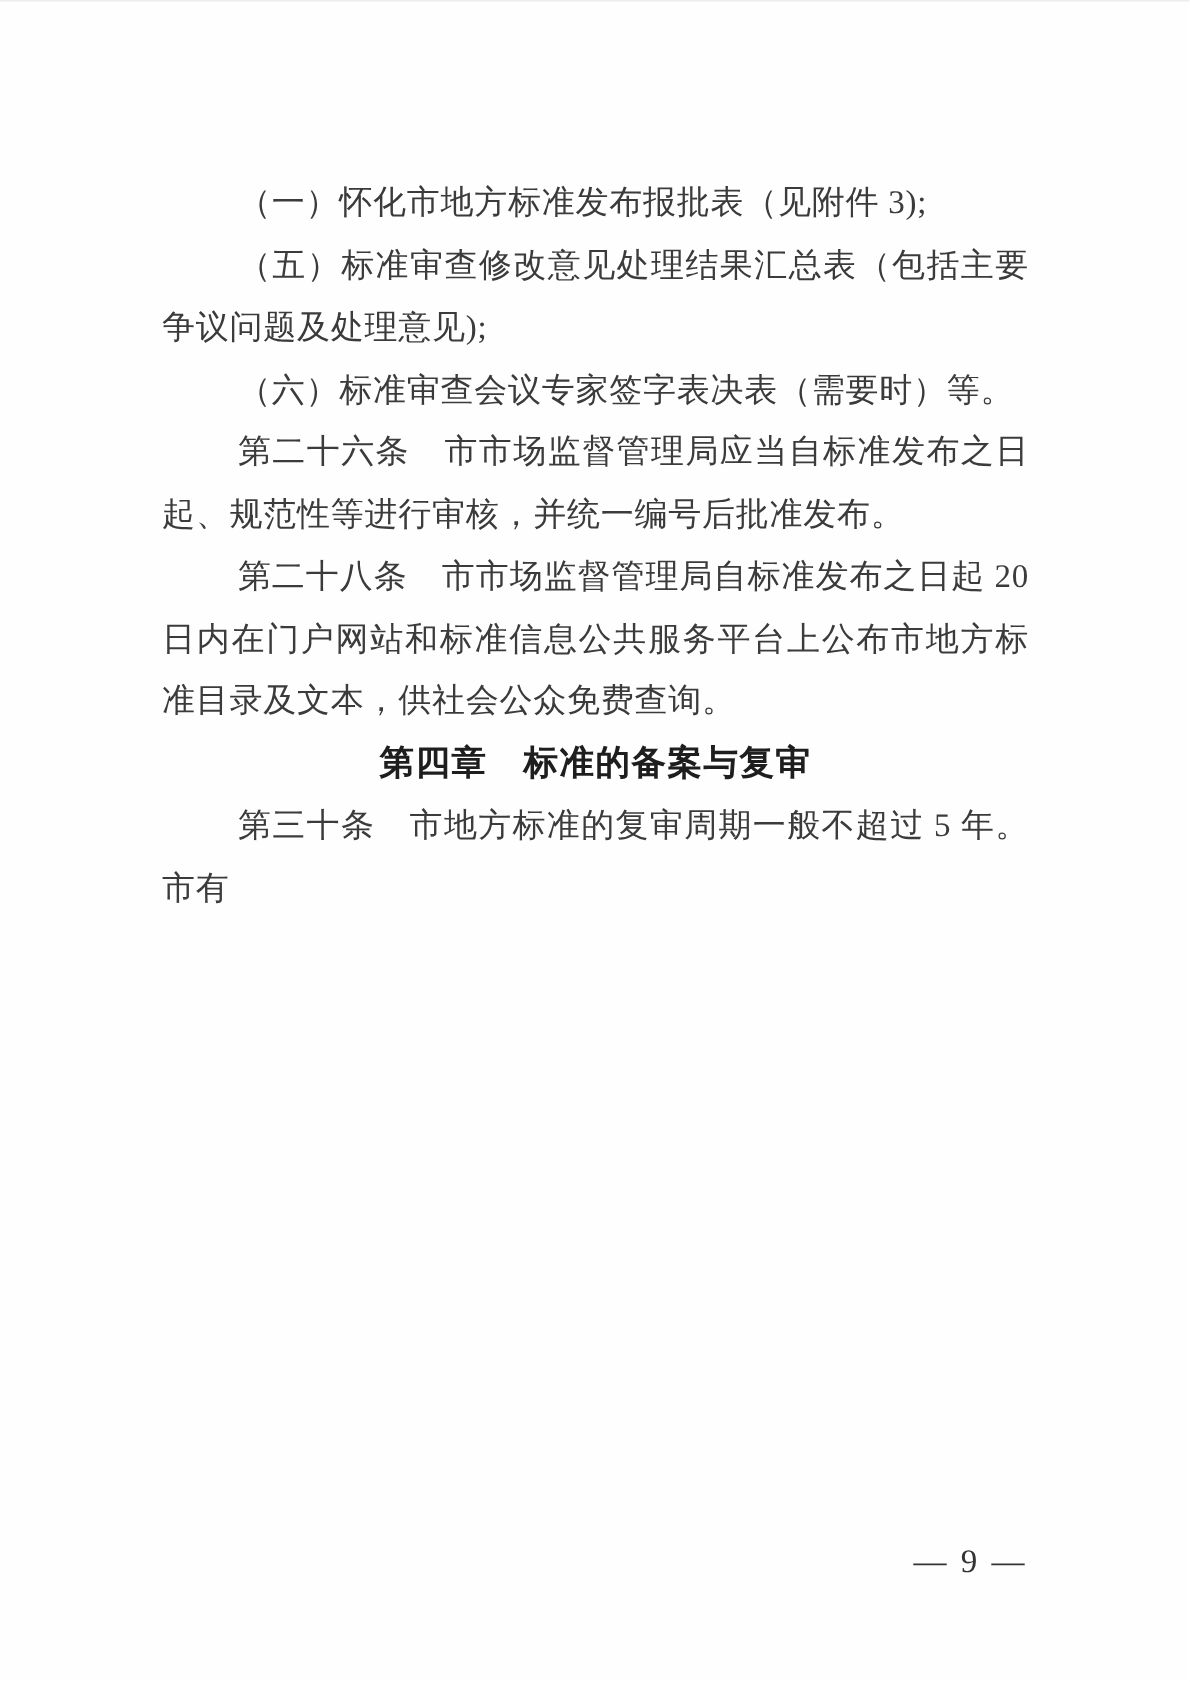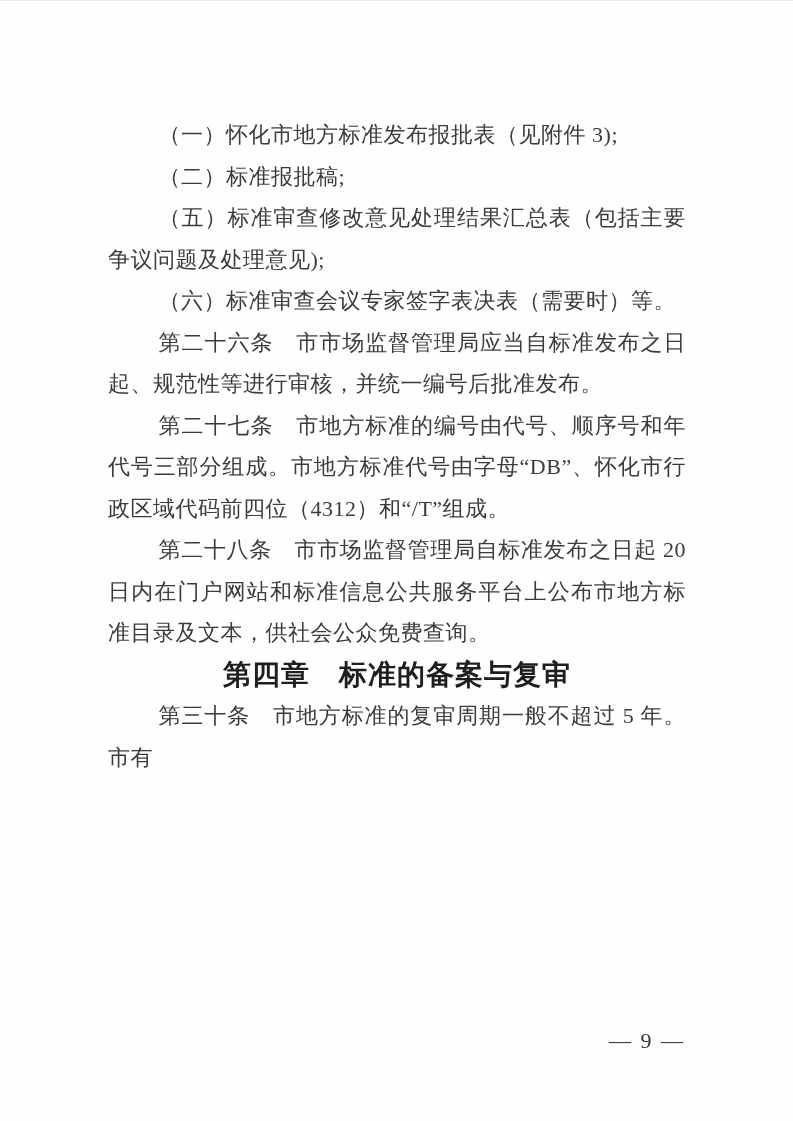--- a/index.html
+++ b/index.html
@@ -34,21 +34,21 @@
     padding: 0;
     text-indent: 2.3em;
   }
   .chapter-heading {
     margin: 0;
     padding: 0;
     text-indent: 0;
     text-align: center;
     font-family: "Liberation Sans", "DejaVu Sans", sans-serif;
     font-weight: bold;
-    font-size: 28px;
+    font-size: 23px;
     color: #1e1e1e;
     letter-spacing: 1px;
   }
   .footer-page-number {
     position: absolute;
     left: 592px;
     top: 1027px;
     width: 110px;
     text-align: center;
     font-family: "Liberation Serif", "DejaVu Serif", serif;
@@ -56,23 +56,21 @@
     color: #333333;
     letter-spacing: 2px;
   }
 </style>
 </head>
 <body>
 
 <div class="page">
   <div class="doc-body">
       <p class="para">（一）怀化市地方标准发布报批表（见附件 3);</p>
-      <p class="para">（二）标准报批稿;</p>
       <p class="para">（五）标准审查修改意见处理结果汇总表（包括主要争议问题及处理意见);</p>
       <p class="para">（六）标准审查会议专家签字表决表（需要时）等。</p>
       <p class="para">第二十六条　市市场监督管理局应当自标准发布之日起、规范性等进行审核，并统一编号后批准发布。</p>
-      <p class="para">第二十七条　市地方标准的编号由代号、顺序号和年代号三部分组成。市地方标准代号由字母“DB”、怀化市行政区域代码前四位（4312）和“/T”组成。</p>
       <p class="para">第二十八条　市市场监督管理局自标准发布之日起 20 日内在门户网站和标准信息公共服务平台上公布市地方标准目录及文本，供社会公众免费查询。</p>
       <p class="chapter-heading">第四章　标准的备案与复审</p>
       <p class="para">第三十条　市地方标准的复审周期一般不超过 5 年。市有</p>
     </div>
   <div class="footer-page-number">— 9 —</div>
 </div>
 
 </body></html>

